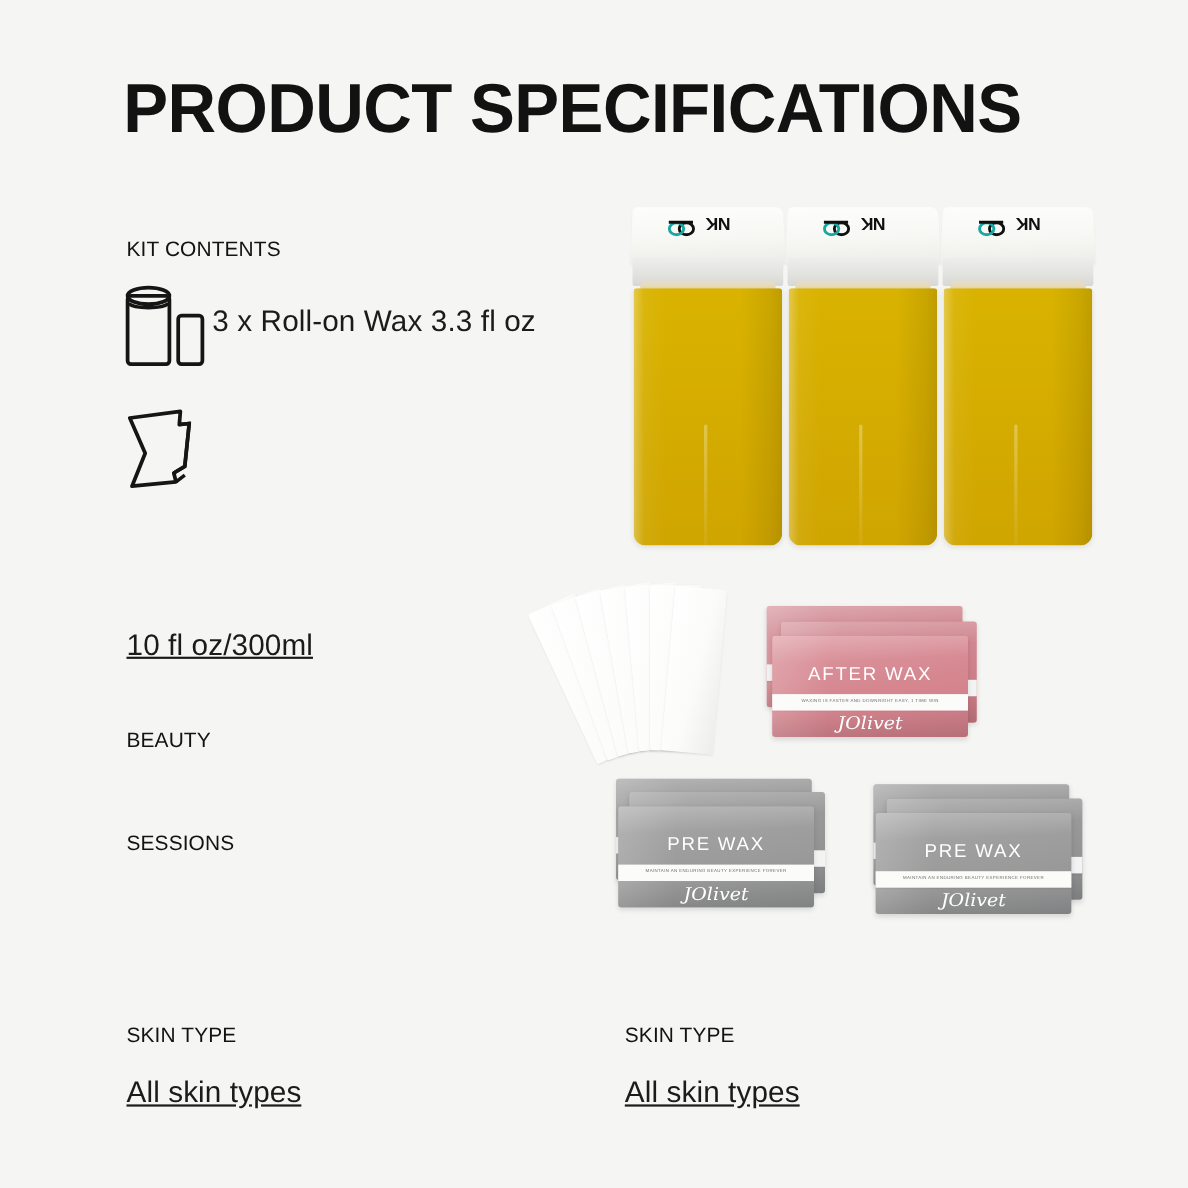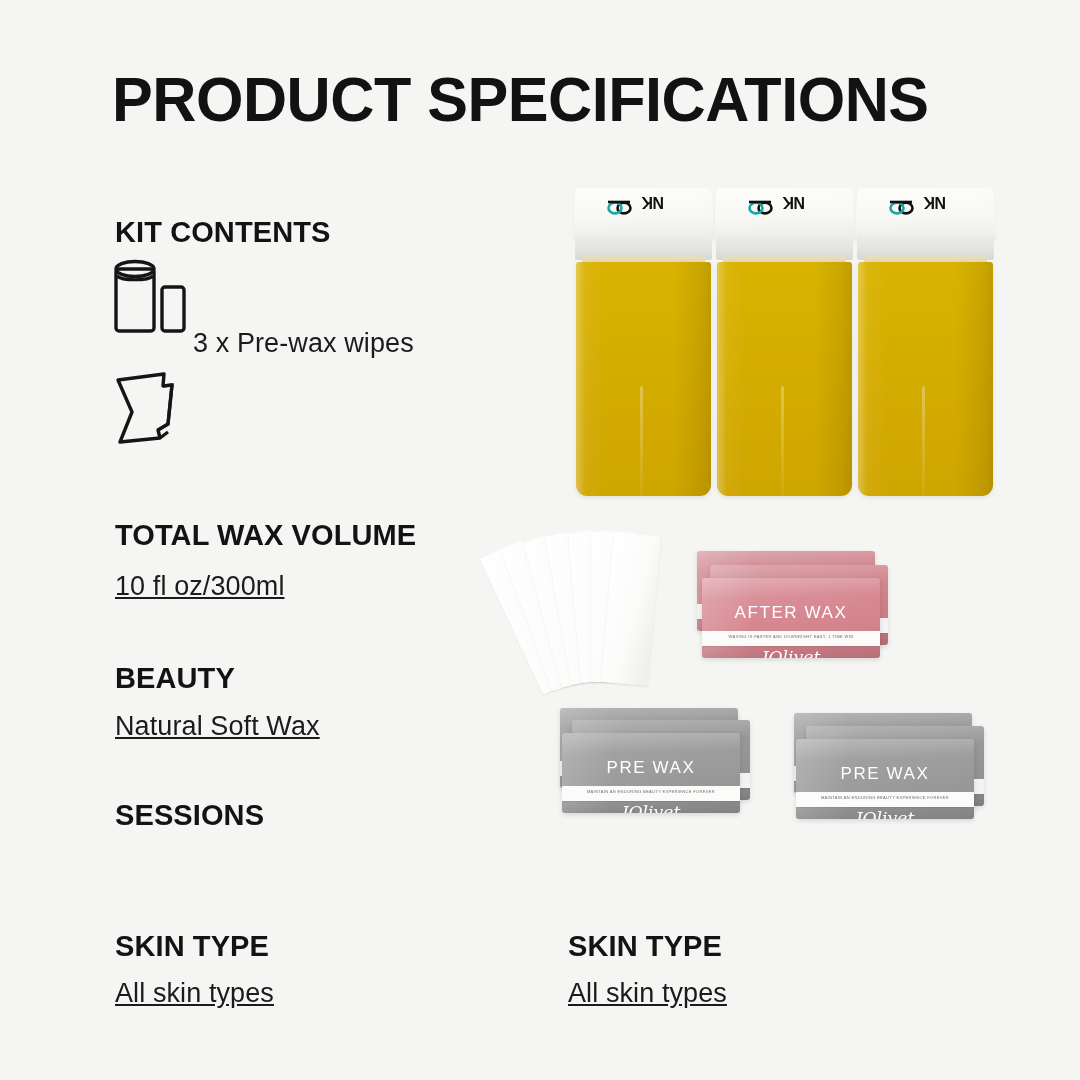--- a/index.html
+++ b/index.html
@@ -19,21 +19,21 @@
     position:absolute; left:112px; top:68px;
     font-size:63px; font-weight:700; letter-spacing:-0.5px;
     line-height:1; color:#121212;
     transform:scaleX(0.97); transform-origin:left center;
     white-space:nowrap;
   }
 
   
   .spec-head {
     position:absolute; left:115px;
-    font-size:29px; font-weight:700; letter-spacing:0.1px;
+    font-size:19px; font-weight:400; letter-spacing:0.1px;
     line-height:1; color:#131313; white-space:nowrap;
   }
   .spec-val {
     position:absolute; left:115px;
     font-size:27px; font-weight:400; letter-spacing:0.1px;
     line-height:1; color:#1b1b1b; white-space:nowrap;text-decoration:underline;
   }
   .spec-head.col2, .spec-val.col2 { left:568px; }
 
   
@@ -100,21 +100,21 @@
   .strip {
     position:absolute; width:47px; height:150px;
     background:linear-gradient(100deg,#ffffff 0%,#fbfbfa 55%,#ededeb 100%);
     border-radius:2px;
     box-shadow:0 1px 2px rgba(0,0,0,0.10);
     transform-origin:50% 92%;
   }
 
   
   .sachet {
-    position:absolute; width:178px; height:80px;
+    position:absolute; width:178px; height:92px;
     border-radius:3px;
     box-shadow:0 2px 5px rgba(0,0,0,0.12);
     overflow:hidden;
   }
   .sachet .sheen {
     position:absolute; inset:0;
     background:
       linear-gradient(178deg, rgba(255,255,255,0.22) 0%, rgba(255,255,255,0.00) 26%,
                      rgba(0,0,0,0.00) 70%, rgba(0,0,0,0.10) 100%),
       linear-gradient(92deg, rgba(255,255,255,0.16) 0%, rgba(255,255,255,0.00) 30%);
@@ -163,29 +163,27 @@
   </div>
 
   <div class="kit-icon" style="left:110px; top:362px;">
     <svg width="84" height="86" viewBox="0 0 84 86" fill="none">
       <path d="M8 18 L54 12 L53 24 L62 23 L58 62 L48 68 L50 76 L10 80 L22 50 Z" stroke="#151515" stroke-width="3.4" stroke-linejoin="round" fill="#f5f5f4"></path>
       <path d="M53 24 L62 23 L58 62 L48 68" stroke="#151515" stroke-width="3.2" fill="none"></path>
       <path d="M50 76 L58 70" stroke="#151515" stroke-width="3.2" fill="none"></path>
     </svg>
   </div>
 
-  <div class="kit-line" style="top:330px">3 x Pre-wax wipes</div>
-
-  <div class="spec-head" style="top:521px">TOTAL WAX VOLUME</div>
+  <div class="kit-line" style="top:279px">3 x Roll-on Wax 3.3 fl oz</div>
+
   <div class="spec-val" style="top:573px">10 fl oz/300ml</div>
 
   <div class="spec-head" style="top:664px">BEAUTY</div>
-  <div class="spec-val" style="top:713px">Natural Soft Wax</div>
-
-  <div class="spec-head" style="top:801px">SESSIONS</div>
+
+  <div class="spec-head" style="top:758px">SESSIONS</div>
 
   <div class="spec-head" style="top:932px">SKIN TYPE</div>
   <div class="spec-val" style="top:980px">All skin types</div>
 
   <div class="spec-head col2" style="top:932px">SKIN TYPE</div>
   <div class="spec-val col2" style="top:980px">All skin types</div>
 
   <div class="photo">
 
     <div class="cart" style="left:576px; top:186px;">

